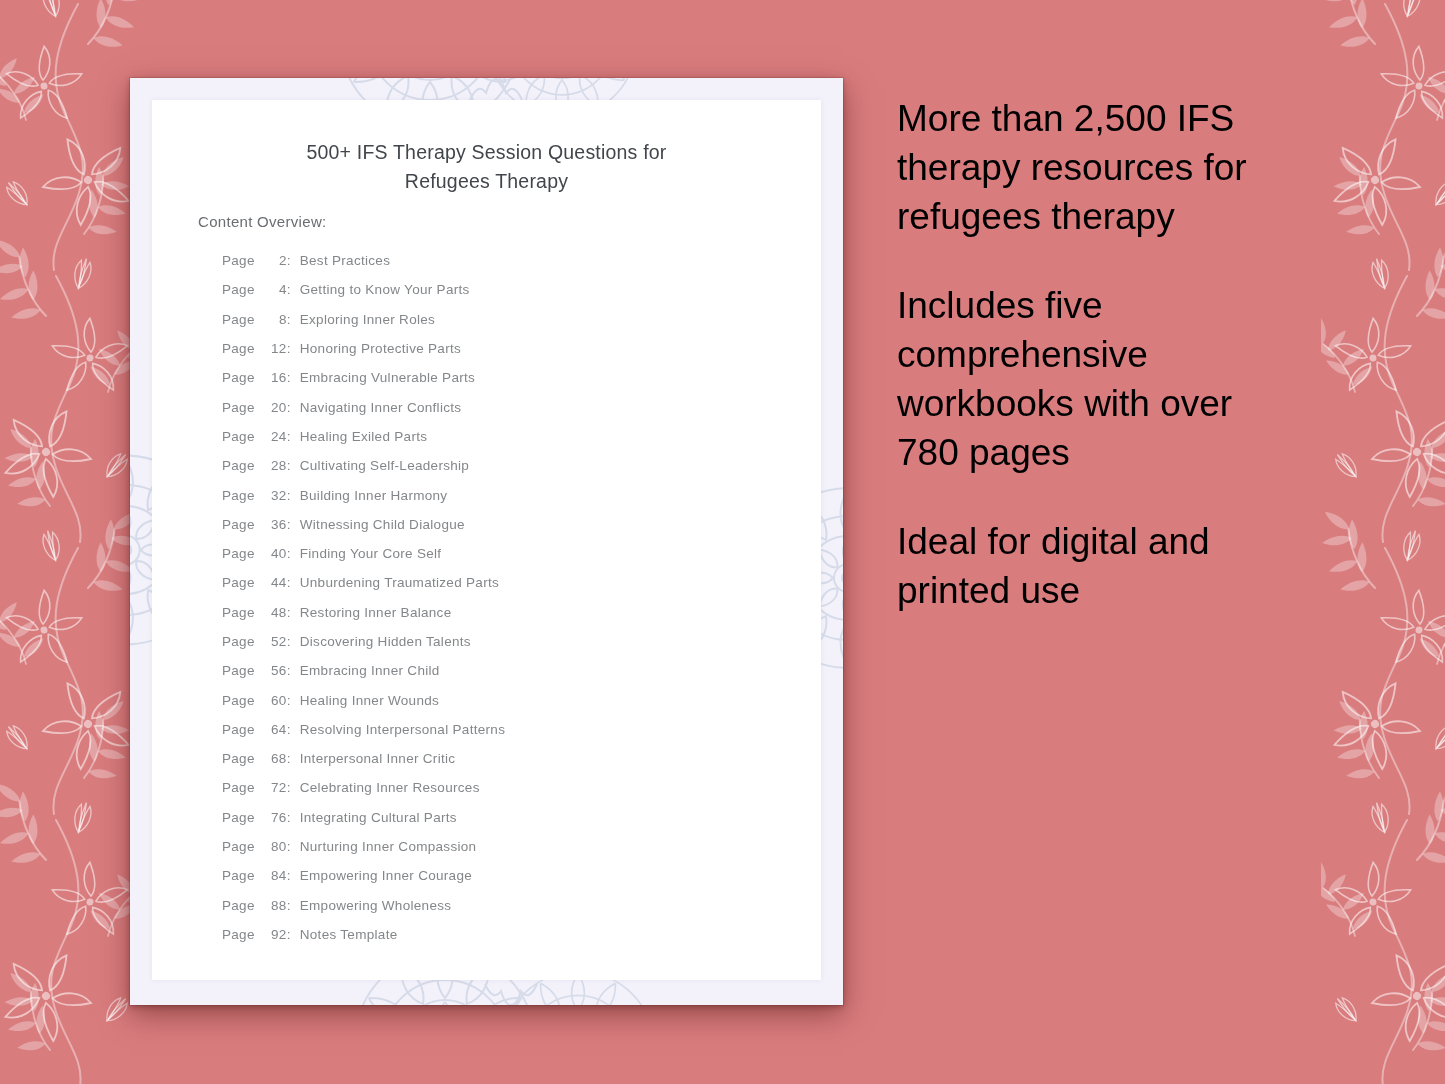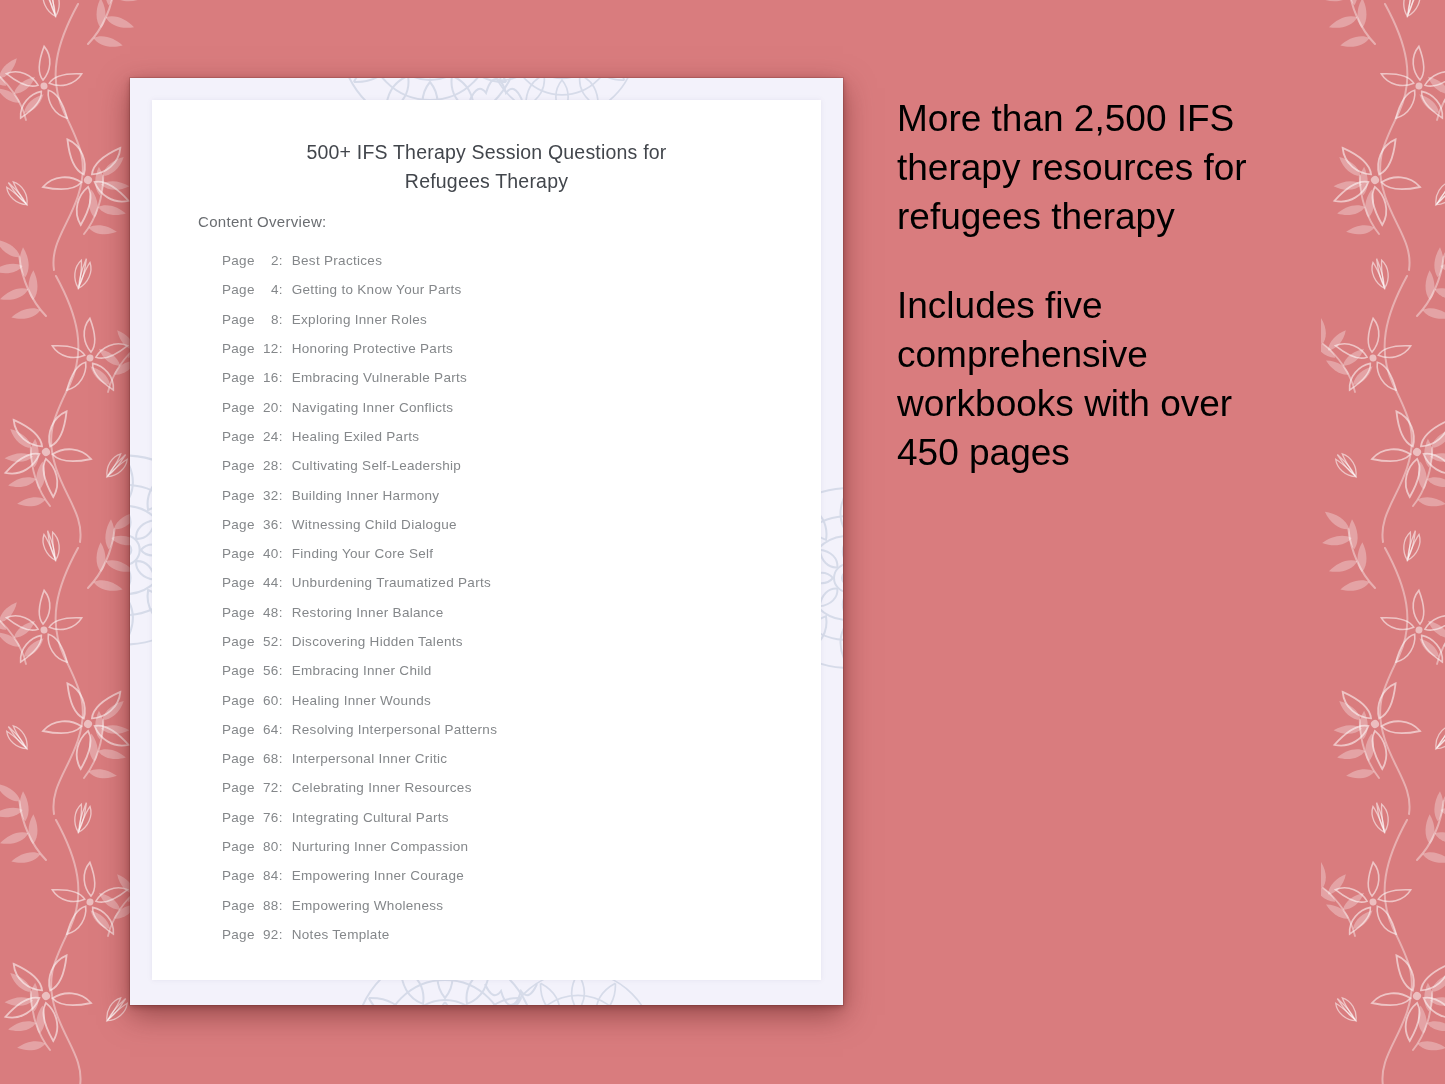--- a/index.html
+++ b/index.html
@@ -67,21 +67,21 @@
   }
   .toc-row {
     height: 29.3px;
     font-size: 13.5px;
     letter-spacing: 0.3px;
     color: #84878a;
     white-space: nowrap;
     display: flex;
     align-items: center;
   }
-  .toc-page { margin-right: 4px; }
+  .toc-page { margin-right: 12px; }
   .toc-num  { display: inline-block; width: 24px; text-align: right; margin-right: 9px; }
 
   
   .features {
     position: absolute;
     left: 897px;
     top: 94px;
     width: 480px;
     color: #f8f0ef;
     font-weight: 300;
@@ -318,16 +318,18 @@
     </div>
   </div>
 
   <div class="features" id="features" style="color: #000000;">
       <div class="feature">More than 2,500 IFS
 therapy resources for
 refugees therapy</div>
       <div class="feature">Includes five
 comprehensive
 workbooks with over
-450 pages</div>
+780 pages</div>
+      <div class="feature">Ideal for digital and
+printed use</div>
     </div>
 
 </div>
 
 </body></html>

